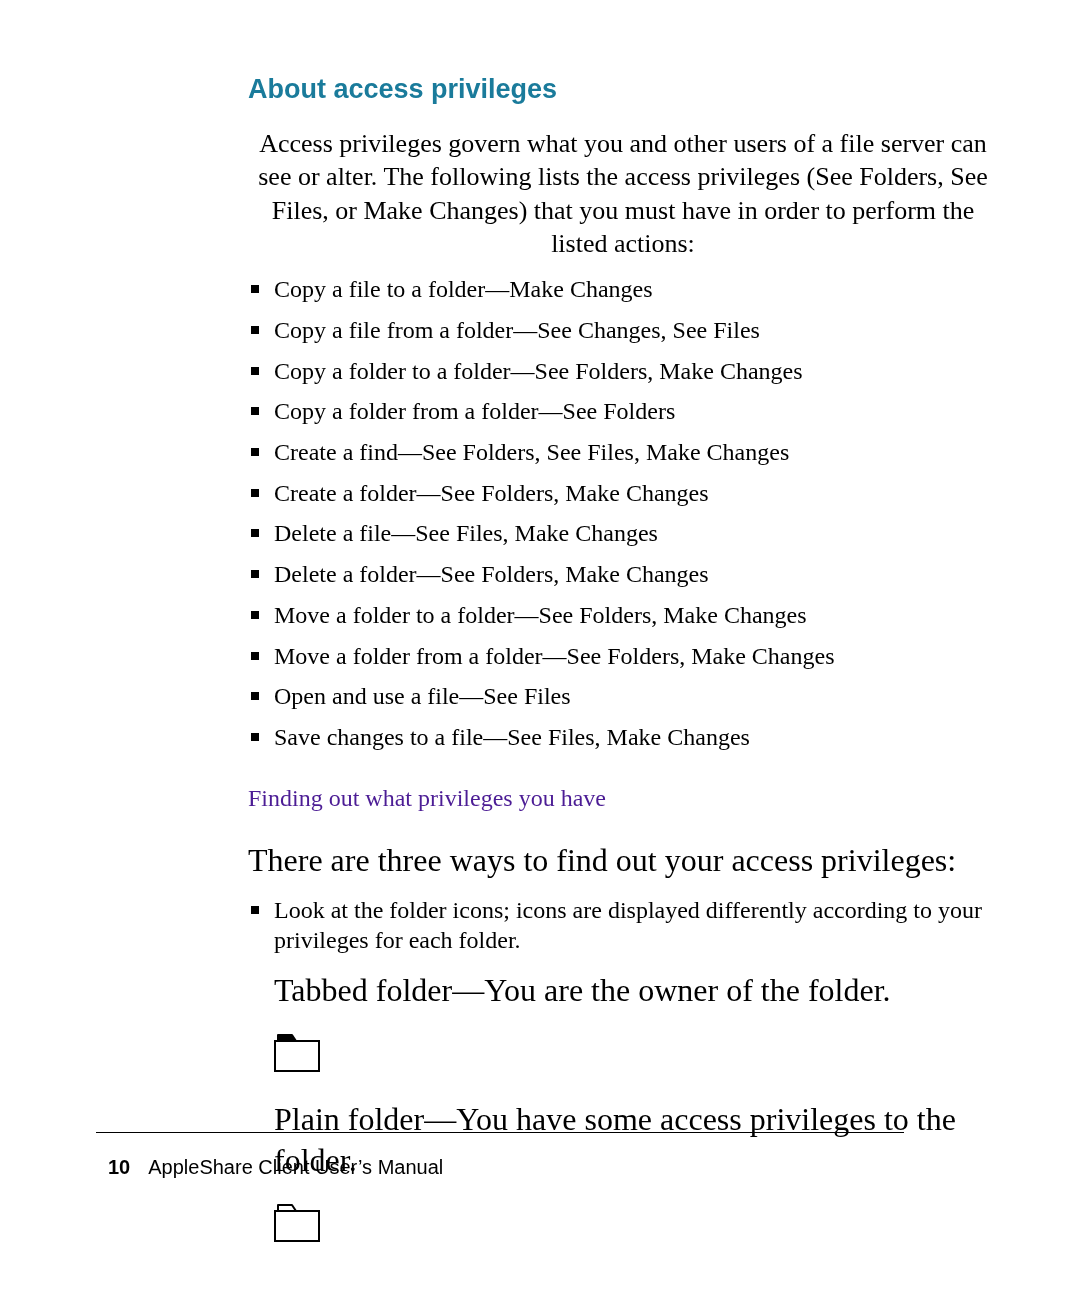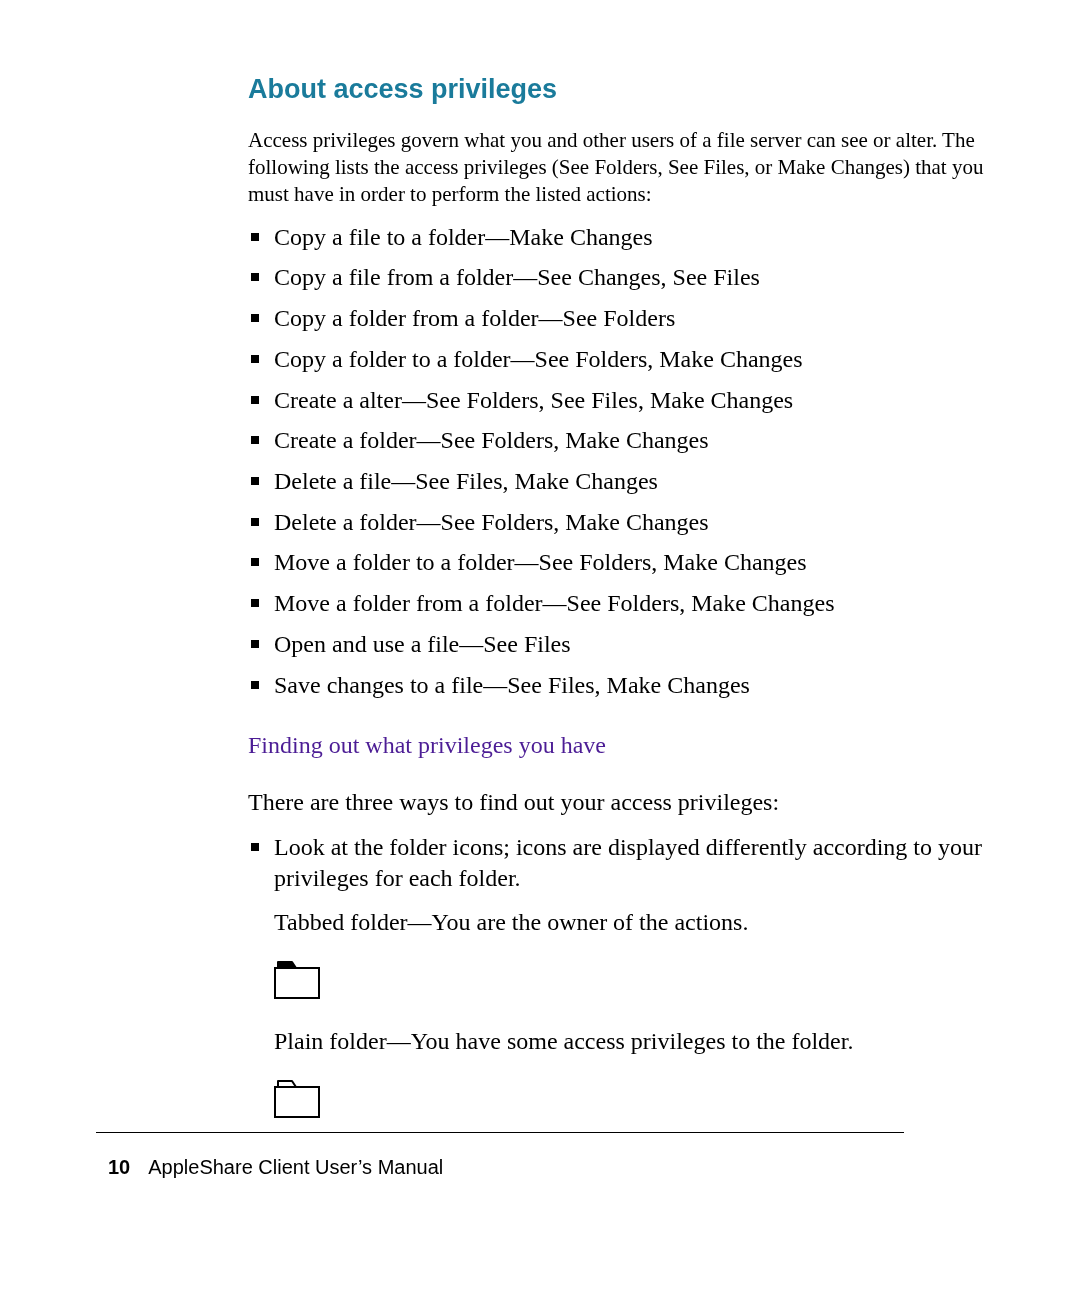--- a/index.html
+++ b/index.html
@@ -26,23 +26,24 @@
   }
   .heading1 {
     font-family: Helvetica, Arial, sans-serif;
     font-weight: bold;
     font-size: 27px;
     color: #1a7b9b;
     margin: 0 0 22px 0;
     letter-spacing: 0px;
   }
   .para {
-    font-size: 21px;
+    font-size: 26px;
     line-height: 1.28;
     margin: 0 0 14px 0;
+    text-align: center;
   }
   ul.priv-list {
     list-style: none;
     margin: 0 0 14px 0;
     padding: 0;
   }
   ul.priv-list > li {
     position: relative;
     padding-left: 26px;
     font-size: 24px;
@@ -61,21 +62,21 @@
   .term { }
   .heading2 {
     font-family: Liberation Serif, serif;
     font-weight: normal;
     font-size: 24px;
     color: #4c1d95;
     margin: 32px 0 28px 0;
     letter-spacing: 0px;
   }
   .sub-para {
-    font-size: 24px;
+    font-size: 32px;
     line-height: 1.28;
     margin: 4px 0 14px 0;
   }
   .icon-row {
     margin: 20px 0 26px 0;
   }
   .icon-row svg {
     display: block;
   }
   .footer-rule {
@@ -104,42 +105,42 @@
 
   <div class="content">
 
     <h2 class="heading1">About access privileges</h2>
 
     <p class="para">Access privileges govern what you and other users of a file server can see or alter. The following lists the access privileges (See Folders, See Files, or Make Changes) that you must have in order to perform the listed actions:</p>
 
     <ul class="priv-list">
       <li><span class="term">Copy a file to a folder</span><span>—Make Changes</span></li>
       <li><span class="term">Copy a file from a folder</span><span>—See Changes, See Files</span></li>
+      <li><span class="term">Copy a folder to a folder</span><span>—See Folders, Make Changes</span></li>
       <li><span class="term">Copy a folder from a folder</span><span>—See Folders</span></li>
-      <li><span class="term">Copy a folder to a folder</span><span>—See Folders, Make Changes</span></li>
-      <li><span class="term">Create a alter</span><span>—See Folders, See Files, Make Changes</span></li>
+      <li><span class="term">Create a find</span><span>—See Folders, See Files, Make Changes</span></li>
       <li><span class="term">Create a folder</span><span>—See Folders, Make Changes</span></li>
       <li><span class="term">Delete a file</span><span>—See Files, Make Changes</span></li>
       <li><span class="term">Delete a folder</span><span>—See Folders, Make Changes</span></li>
       <li><span class="term">Move a folder to a folder</span><span>—See Folders, Make Changes</span></li>
       <li><span class="term">Move a folder from a folder</span><span>—See Folders, Make Changes</span></li>
       <li><span class="term">Open and use a file</span><span>—See Files</span></li>
       <li><span class="term">Save changes to a file</span><span>—See Files, Make Changes</span></li>
     </ul>
 
     <h3 class="heading2">Finding out what privileges you have</h3>
 
     <p class="sub-para">There are three ways to find out your access privileges:</p>
 
     <ul class="priv-list">
       <li>
         <span>Look at the folder icons; icons are displayed differently according to your privileges for each folder.</span>
 
         <p class="sub-para" style="margin-top:14px;">
-          <span class="term">Tabbed folder</span><span>—You are the owner of the actions.</span>
+          <span class="term">Tabbed folder</span><span>—You are the owner of the folder.</span>
         </p>
 
         <div class="icon-row">
           <svg width="50" height="42" viewBox="0 0 50 42">
             <rect x="1" y="10" width="44" height="30" fill="none" stroke="#000" stroke-width="2"></rect>
             <path d="M4 10 L4 4 L18 4 L22 10" fill="#000" stroke="#000" stroke-width="2" stroke-linejoin="round"></path>
           </svg>
         </div>
 
         <p class="sub-para">

